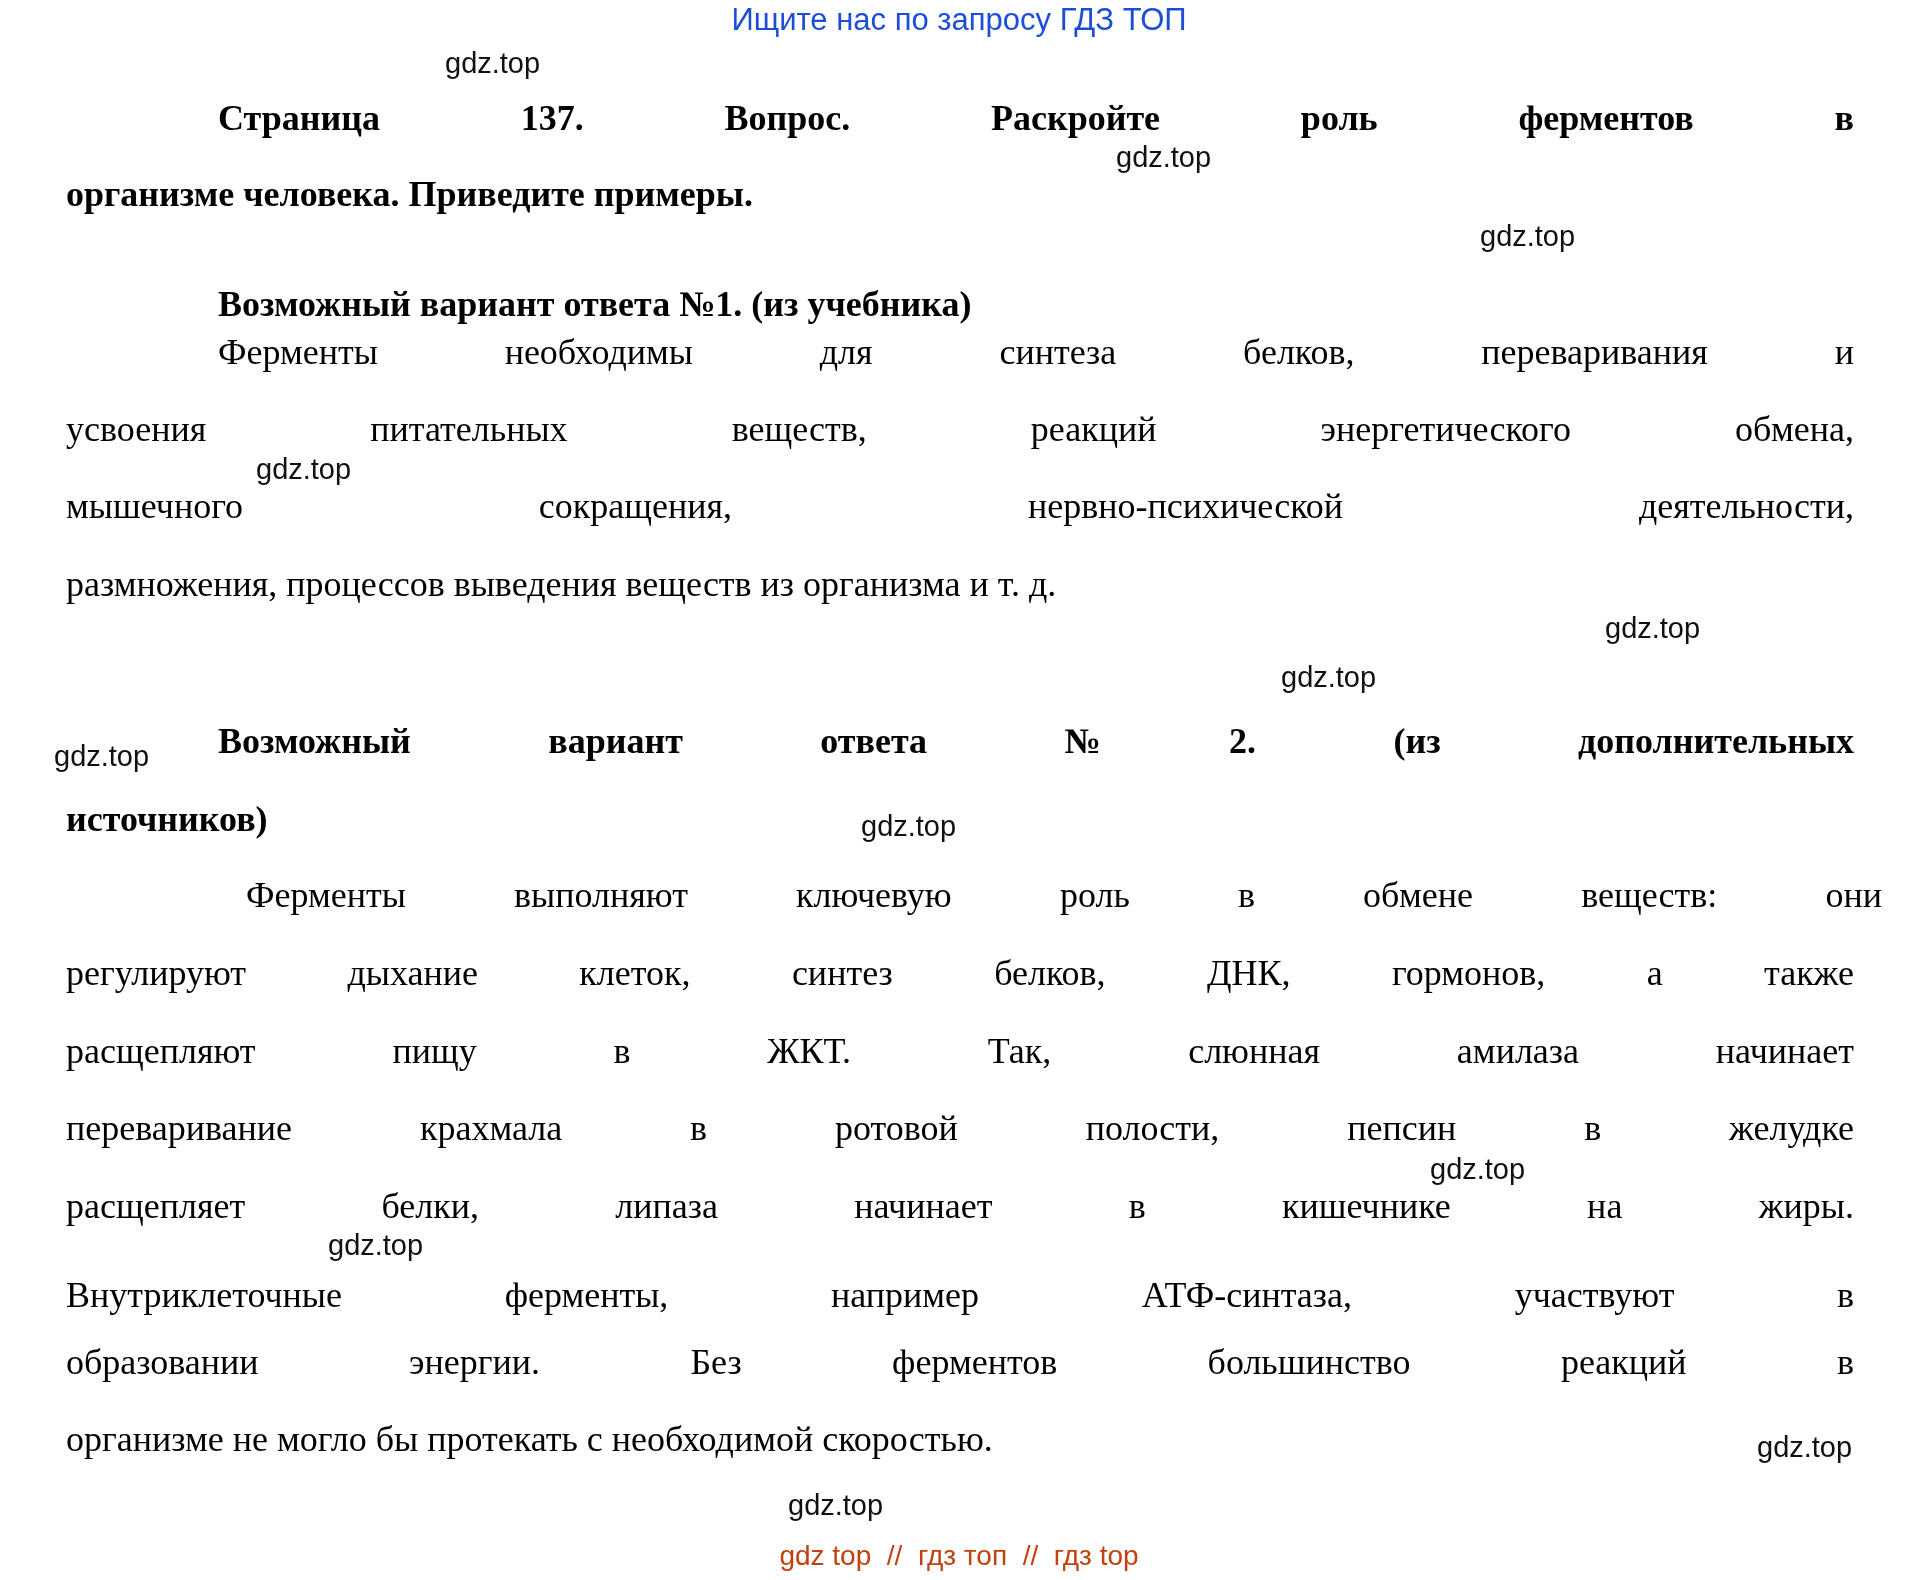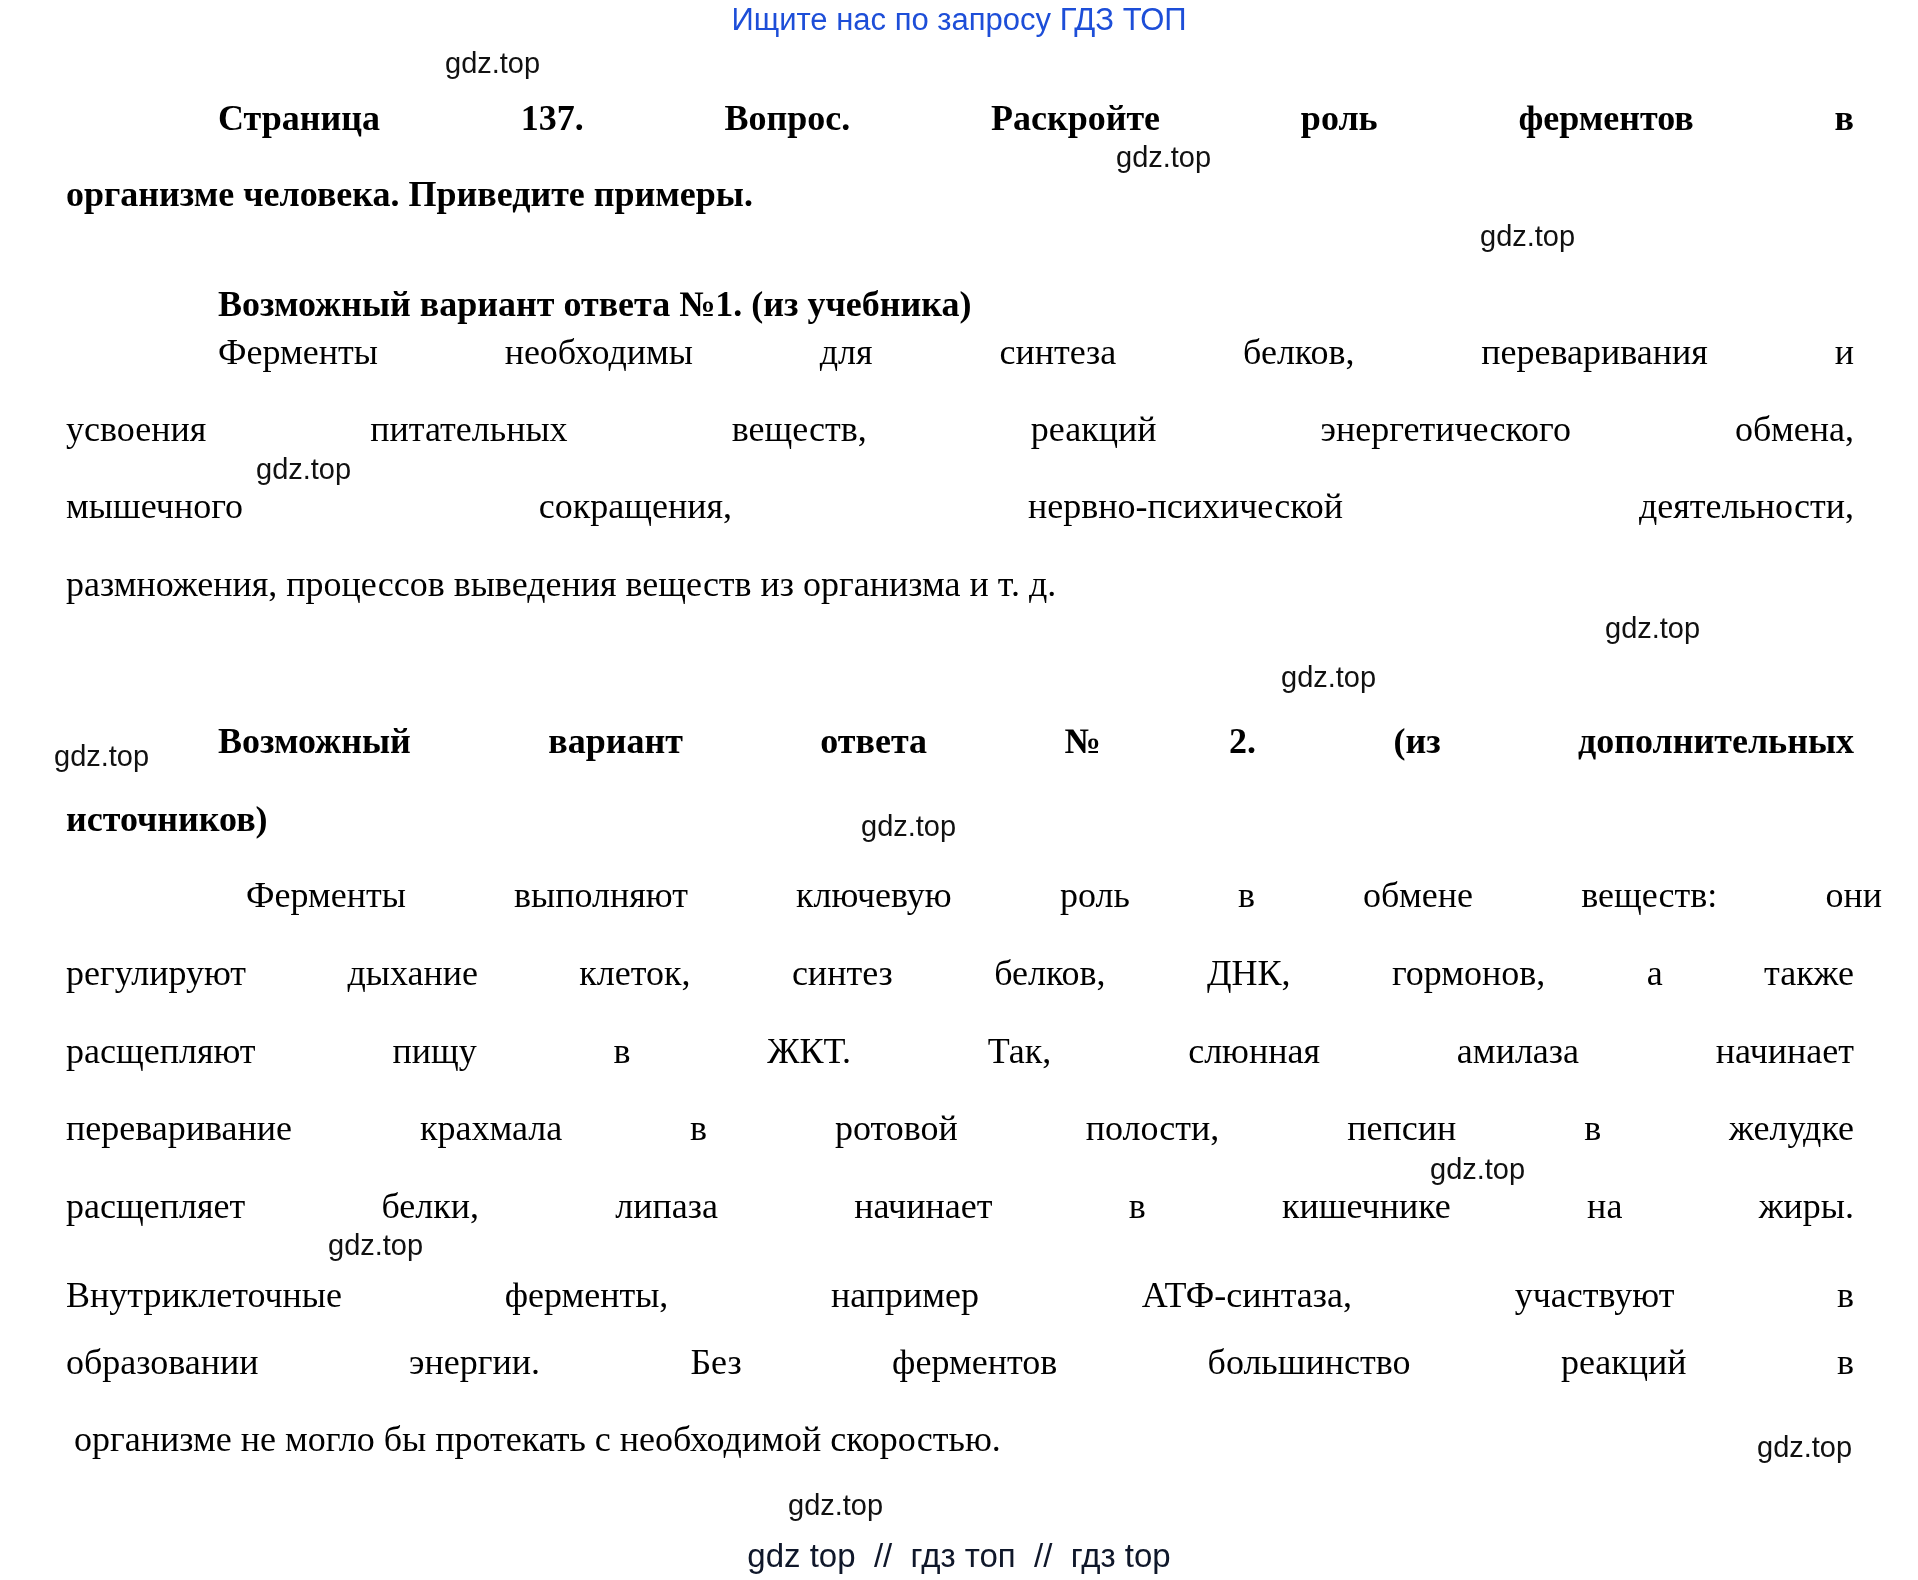--- a/index.html
+++ b/index.html
@@ -7,22 +7,22 @@
   .abs { position:absolute; }
   .top-banner { left:0; width:1918px; top:2px; text-align:center; color:#1d4ed8;
     font-family:"Liberation Sans", sans-serif; font-size:31px; line-height:36px; }
   .wm { position:absolute; font-family:"Liberation Sans", sans-serif; font-size:29px; color:#111;
     line-height:32px; white-space:nowrap; }
   .line { position:absolute; left:66px; width:1788px; font-family:"Liberation Serif", serif;
     font-size:36px; line-height:64px; color:#000000; white-space:nowrap; height:64px; }
   .line.j { text-align:justify; text-align-last:justify; white-space:normal; }
   .line.indent { left:218px; width:1636px; }
   .bold { font-weight:bold; }
-  .footer { left:0; width:1918px; top:1536px; text-align:center; color:#0f172a;
-    font-family:"Liberation Sans", sans-serif; font-size:33px; line-height:40px; white-space:pre; }
+  .footer { left:0; width:1918px; top:1536px; text-align:center; color:#c2410c;
+    font-family:"Liberation Sans", sans-serif; font-size:28px; line-height:40px; white-space:pre; }
 </style>
 </head>
 <body>
 
 <div class="abs top-banner">Ищите нас по запросу ГДЗ ТОП</div>
 
 <div class="line j indent bold" style="top:86px;">Страница 137. Вопрос. Раскройте роль ферментов в</div>
 <div class="line bold" style="top:162px;">организме человека. Приведите примеры.</div>
 
 <div class="line indent bold" style="top:240px;margin-top:32px;">Возможный вариант ответа №1. (из учебника)</div>
@@ -33,21 +33,21 @@
 
 <div class="line j indent bold" style="top:709px;">Возможный вариант ответа №2. (из дополнительных</div>
 <div class="line bold" style="top:787px;">источников)</div>
 <div class="line j indent" style="top:863px;margin-left:28px;">Ферменты выполняют ключевую роль в обмене веществ: они</div>
 <div class="line j" style="top:941px;">регулируют дыхание клеток, синтез белков, ДНК, гормонов, а также</div>
 <div class="line j" style="top:1019px;">расщепляют пищу в ЖКТ. Так, слюнная амилаза начинает</div>
 <div class="line j" style="top:1096px;">переваривание крахмала в ротовой полости, пепсин в желудке</div>
 <div class="line j" style="top:1174px;">расщепляет белки, липаза начинает в кишечнике на жиры.</div>
 <div class="line j" style="top:1252px;margin-top:11px;">Внутриклеточные ферменты, например АТФ-синтаза, участвуют в</div>
 <div class="line j" style="top:1330px;">образовании энергии. Без ферментов большинство реакций в</div>
-<div class="line" style="top:1407px;margin-left:8px;">организме не могло бы протекать с необходимой скоростью.</div>
+<div class="line" style="top:1407px;">организме не могло бы протекать с необходимой скоростью.</div>
 
 <div class="wm" style="left:445px; top:47px;">gdz.top</div>
 <div class="wm" style="left:1116px; top:141px;">gdz.top</div>
 <div class="wm" style="left:1480px; top:220px;">gdz.top</div>
 <div class="wm" style="left:256px; top:453px;">gdz.top</div>
 <div class="wm" style="left:1605px; top:612px;">gdz.top</div>
 <div class="wm" style="left:1281px; top:661px;">gdz.top</div>
 <div class="wm" style="left:54px; top:740px;">gdz.top</div>
 <div class="wm" style="left:861px; top:810px;">gdz.top</div>
 <div class="wm" style="left:1430px; top:1153px;">gdz.top</div>

